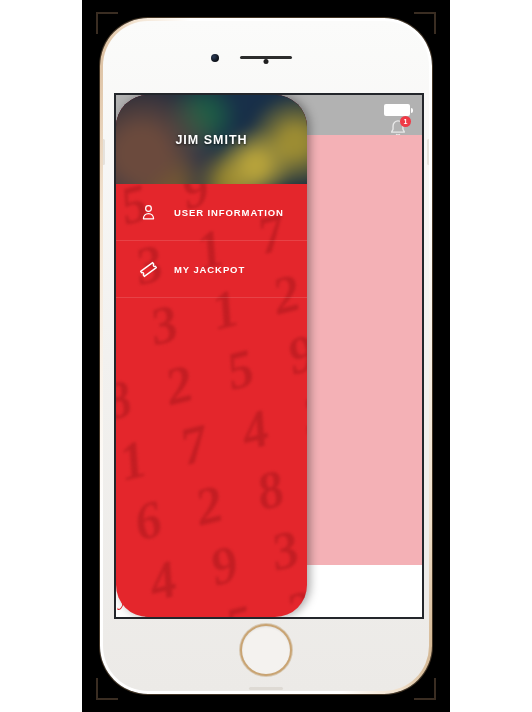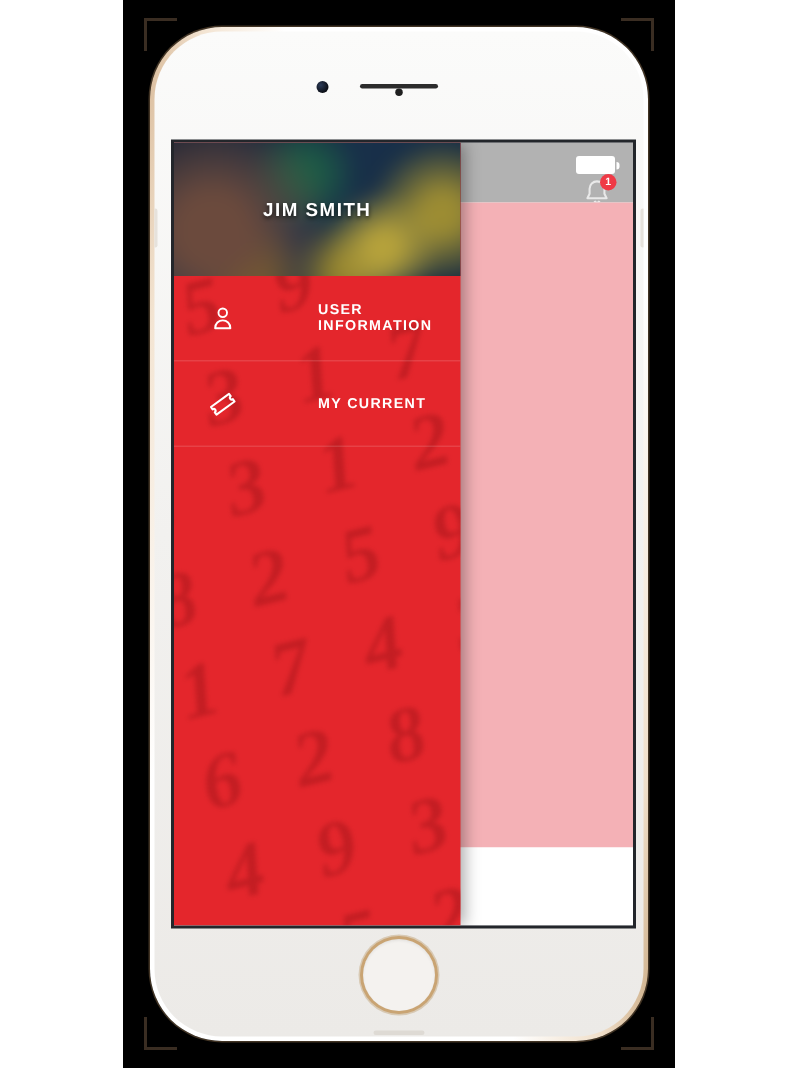--- a/index.html
+++ b/index.html
@@ -326,20 +326,21 @@
 
   
   #menu-drawer {
     position: absolute;
     left: 0; top: 0;
     width: 191px;
     height: 522px;
     background: #e4262c;
     overflow: hidden;
     box-shadow: 3px 0 10px rgba(0,0,0,.35);
+    border-radius: 32px;
   }
 
   
   #menu-watermark {
     position: absolute;
     left: -10px;
     top: 60px;
     width: 260px;
     height: 470px;
     font-family: "Liberation Serif", serif;
@@ -413,21 +414,20 @@
     display: flex;
     align-items: center;
     justify-content: center;
     margin-right: 15px;
   }
   .menu-item .mi-label {
     color: #ffffff;
     font-size: 9.5px;
     font-weight: bold;
     letter-spacing: 0.9px;
-    margin-left: 38px;
   }
 
   svg { display: block; }
 </style>
 </head>
 <body>
 
 <div id="stage">
 
   <div class="gutter left"></div>
@@ -543,21 +543,21 @@
             </div>
 
             <div class="menu-item">
               <span class="mi-icon">
                 <svg width="21" height="21" viewBox="0 0 24 24">
                   <g transform="rotate(-36 12 12)">
                     <path d="M3.5 8.4h17v2.2a1.4 1.4 0 0 0 0 2.8v2.2h-17v-2.2a1.4 1.4 0 0 0 0-2.8z" fill="none" stroke="#fff" stroke-width="1.6" stroke-linejoin="round"></path>
                   </g>
                 </svg>
               </span>
-              <span class="mi-label">MY CURRENT</span>
+              <span class="mi-label">MY JACKPOT</span>
             </div>
 
 
 
 
           </div>
         </div>
 
       </div>
 

